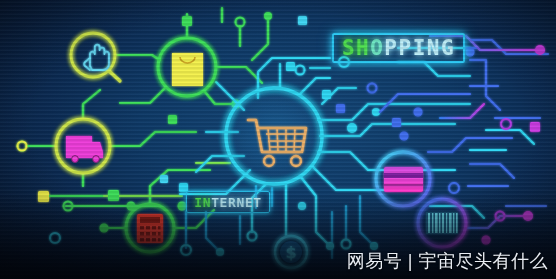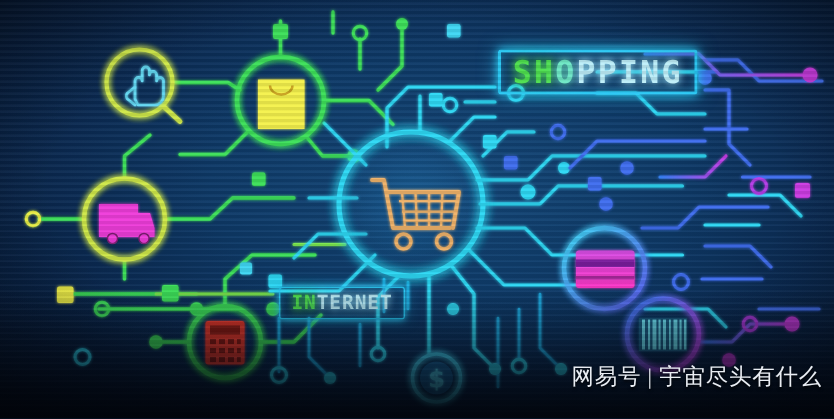--- a/index.html
+++ b/index.html
@@ -29,25 +29,25 @@
     pointer-events:none;
   }
   #darkbottom{
     position:absolute;left:0;right:0;bottom:0;height:86px;
     background:linear-gradient(180deg, rgba(2,7,16,0) 0%, rgba(2,6,14,0.55) 55%, rgba(1,3,8,0.9) 100%);
     pointer-events:none;
   }
   svg#art{position:absolute;inset:0;width:556px;height:279px;}
 
   .wm{
-    position:absolute;right:8px;bottom:18px;
+    position:absolute;right:8px;bottom:6px;
     color:#e9edf3;
-    font-size:15px;
+    font-size:18px;
     letter-spacing:0.5px;
-    font-family:Liberation Serif, serif;
+    font-family:Liberation Sans, sans-serif;
     text-shadow:0 1px 2px rgba(0,0,0,0.9);
     white-space:nowrap;
   }
 
   .neonLabel{position:absolute;}
   .neonLabel .boxframe{
     position:absolute;inset:0;
     border:2px solid #29c8f5;
     border-radius:2px;
     box-shadow:0 0 6px #29c8f5, 0 0 13px rgba(41,200,245,0.62), inset 0 0 6px rgba(41,200,245,0.45);

